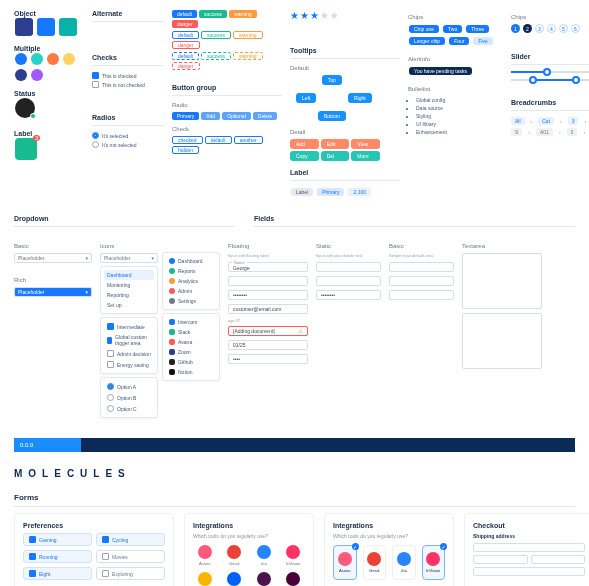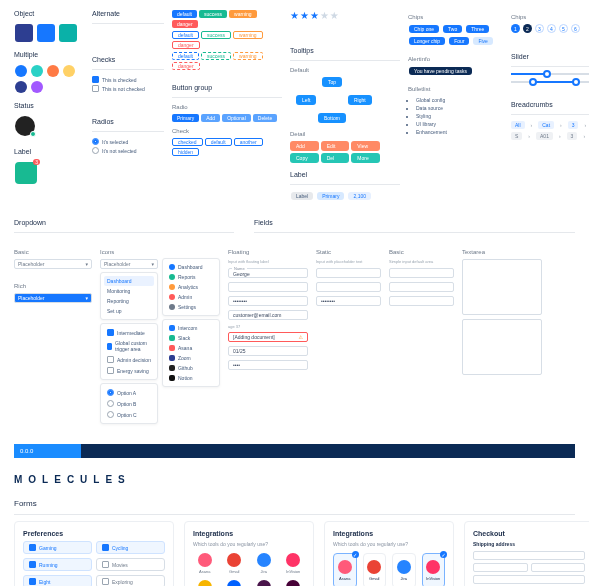--- a/index.html
+++ b/index.html
@@ -1,19 +1,19 @@
 <!DOCTYPE html>
 <html><head>
 <meta charset="utf-8">
 <style>
   * { box-sizing: border-box; margin: 0; padding: 0; }
   body { font-family: -apple-system, BlinkMacSystemFont, "Segoe UI", Helvetica, Arial, sans-serif; font-size: 7px; color: #1a2b48; background: #fff; width: 589px; }
   .page { padding: 10px 14px; }
   .grid { display: grid; grid-template-columns: 70px 72px 110px 110px 95px 90px; gap: 6px 8px; align-items: start; }
-  .section-label { font-size: 7px; color: #1a2b48; font-weight: 400; margin-bottom: 6px; }
+  .section-label { font-size: 7px; color: #1a2b48; font-weight: 700; }
   .sub-label { font-size: 6px; color: #6e7a8a; margin: 4px 0; }
   .avatar { display:inline-block; border-radius: 3px; margin: 1px; }
   .av18 { width: 18px; height: 18px; }
   .av12 { width: 12px; height: 12px; }
   .row { display:flex; flex-wrap: wrap; gap:2px; }
   .btn { display:inline-flex; align-items:center; justify-content:center; height:8px; padding: 0 5px; border-radius: 2px; font-size:5px; color:#fff; }
   .btn-blue { background:#1677ff; }
   .btn-green { background:#18ba92; }
   .btn-orange { background:#ff9a3c; }
   .btn-red { background:#ff5a5a; }

